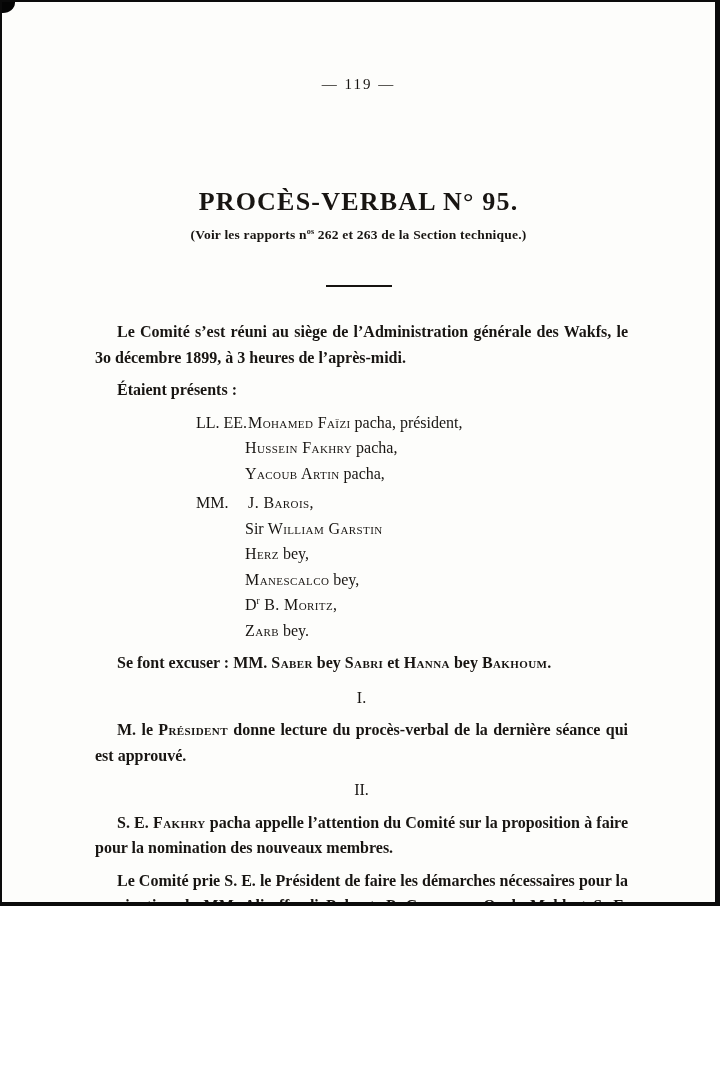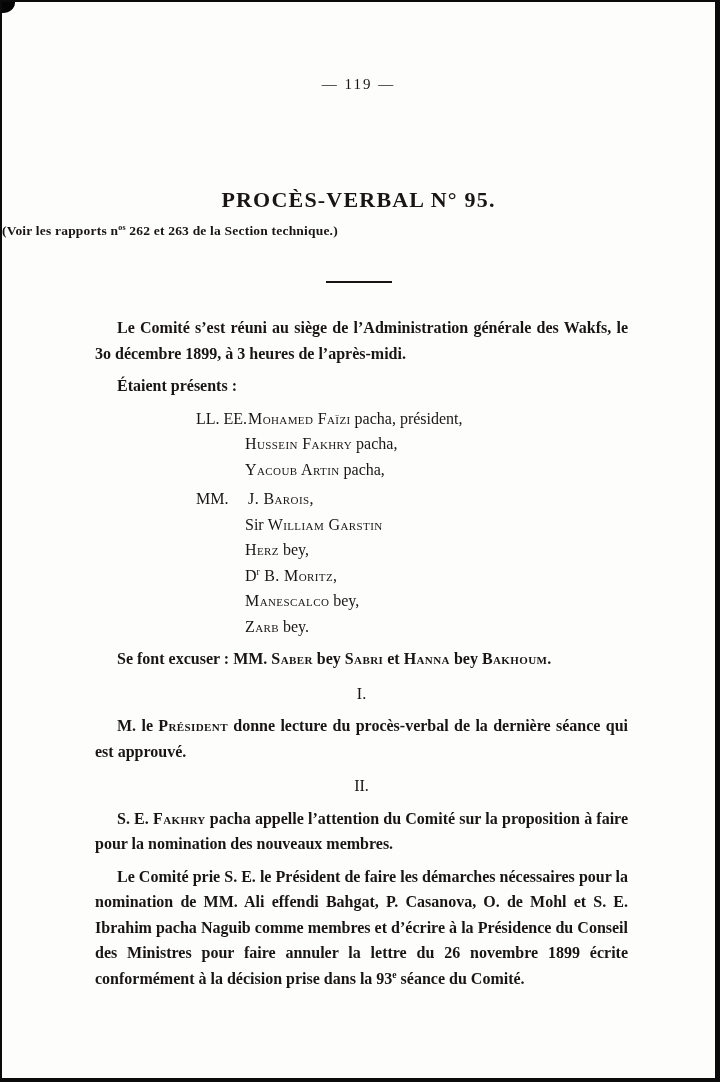--- a/index.html
+++ b/index.html
@@ -3,21 +3,21 @@
 <meta charset="utf-8">
 <style>
   html, body {
     margin: 0;
     padding: 0;
     background: #ffffff;
   }
   .page {
     position: relative;
     width: 720px;
-    height: 1082px;
+    height: 906px;
     box-sizing: border-box;
     background: #fdfdfb;
     border: 2px solid #0b0b0b;
     border-right-width: 5px;
     border-bottom-width: 4px;
     font-family: "Liberation Serif", "DejaVu Serif", serif;
     color: #181512;
     overflow: hidden;
   }
   .corner-blot {
@@ -31,25 +31,26 @@
   }
   .pageno {
     text-align: center;
     margin-top: 74px;
     font-size: 15px;
     letter-spacing: 2px;
   }
   .title {
     text-align: center;
     margin: 94px 0 0 0;
-    font-size: 22px;
+    font-size: 26px;
     font-weight: bold;
     letter-spacing: 1.2px;
   }
   .subtitle {
+    text-align: center;
     margin-top: 10px;
     font-size: 13.5px;
     font-weight: bold;
     letter-spacing: 0.2px;
   }
   .divider {
     width: 66px;
     border-top: 2px solid #161310;
     margin: 42px auto 0 auto;
   }
@@ -105,22 +106,22 @@
     <p class="para indent">Étaient présents :</p>
 
     <div class="att">
       <div class="att-line first"><span class="att-prefix">LL. EE.</span><span class="sc">Mohamed Faïzi</span><span> pacha, président,</span></div>
       <div class="att-line"><span class="sc">Hussein Fakhry</span><span> pacha,</span></div>
       <div class="att-line"><span class="sc">Yacoub Artin</span><span> pacha,</span></div>
       <div class="att-line first group-gap"><span class="att-prefix">MM.</span><span class="sc">J. Barois</span><span>,</span></div>
 
       <div class="att-line"><span>Sir </span><span class="sc">William Garstin</span></div>
       <div class="att-line"><span class="sc">Herz</span><span> bey,</span></div>
+      <div class="att-line"><span class="sc">Manescalco</span><span> bey,</span></div>
       <div class="att-line"><span>D</span><sup>r</sup><span class="sc"> B. Moritz</span><span>,</span></div>
-      <div class="att-line"><span class="sc">Manescalco</span><span> bey,</span></div>
       <div class="att-line"><span class="sc">Zarb</span><span> bey.</span></div>
     </div>
 
     <p class="para indent"><span>Se font excuser : MM. </span><span class="sc">Saber</span><span> bey </span><span class="sc">Sabri</span><span> et </span><span class="sc">Hanna</span><span> bey </span><span class="sc">Bakhoum</span><span>.</span></p>
 
     <div class="sec-head">I.</div>
 
     <p class="para indent just"><span>M. le </span><span class="sc">Président</span><span> donne lecture du procès-verbal de la dernière séance qui est approuvé.</span></p>
 
     <div class="sec-head">II.</div>

